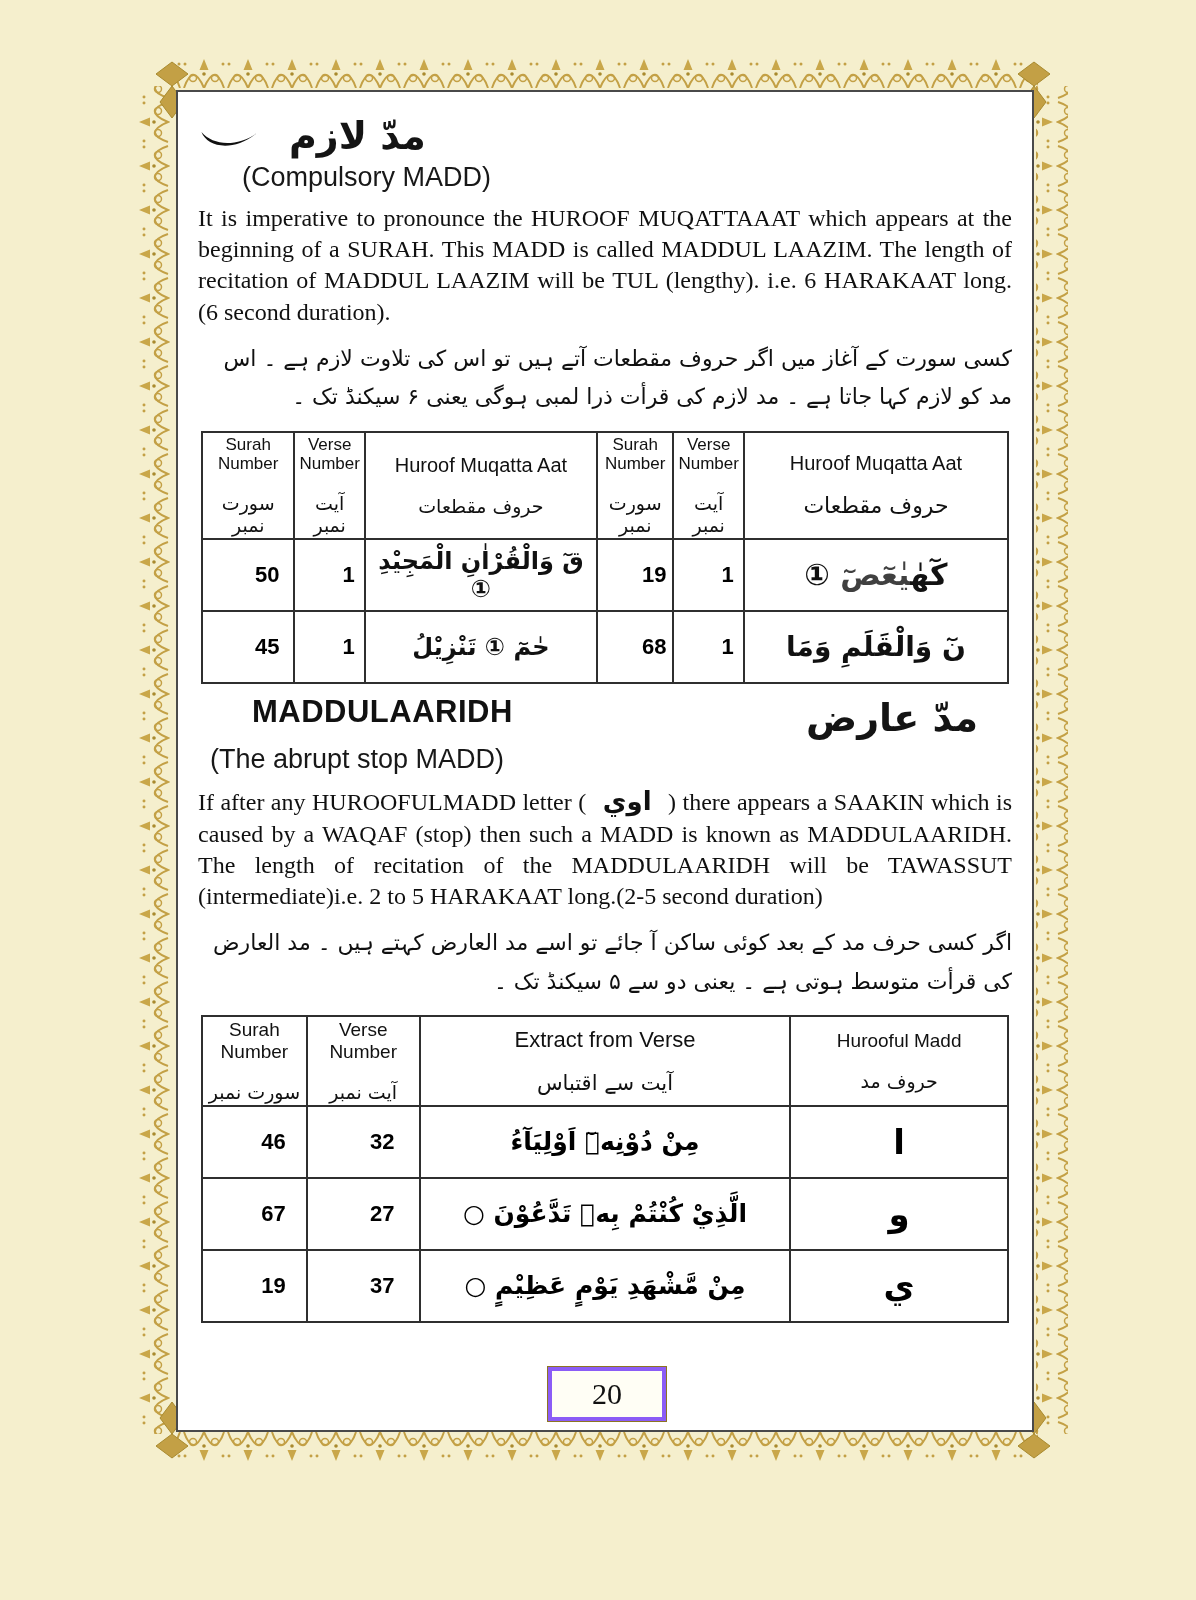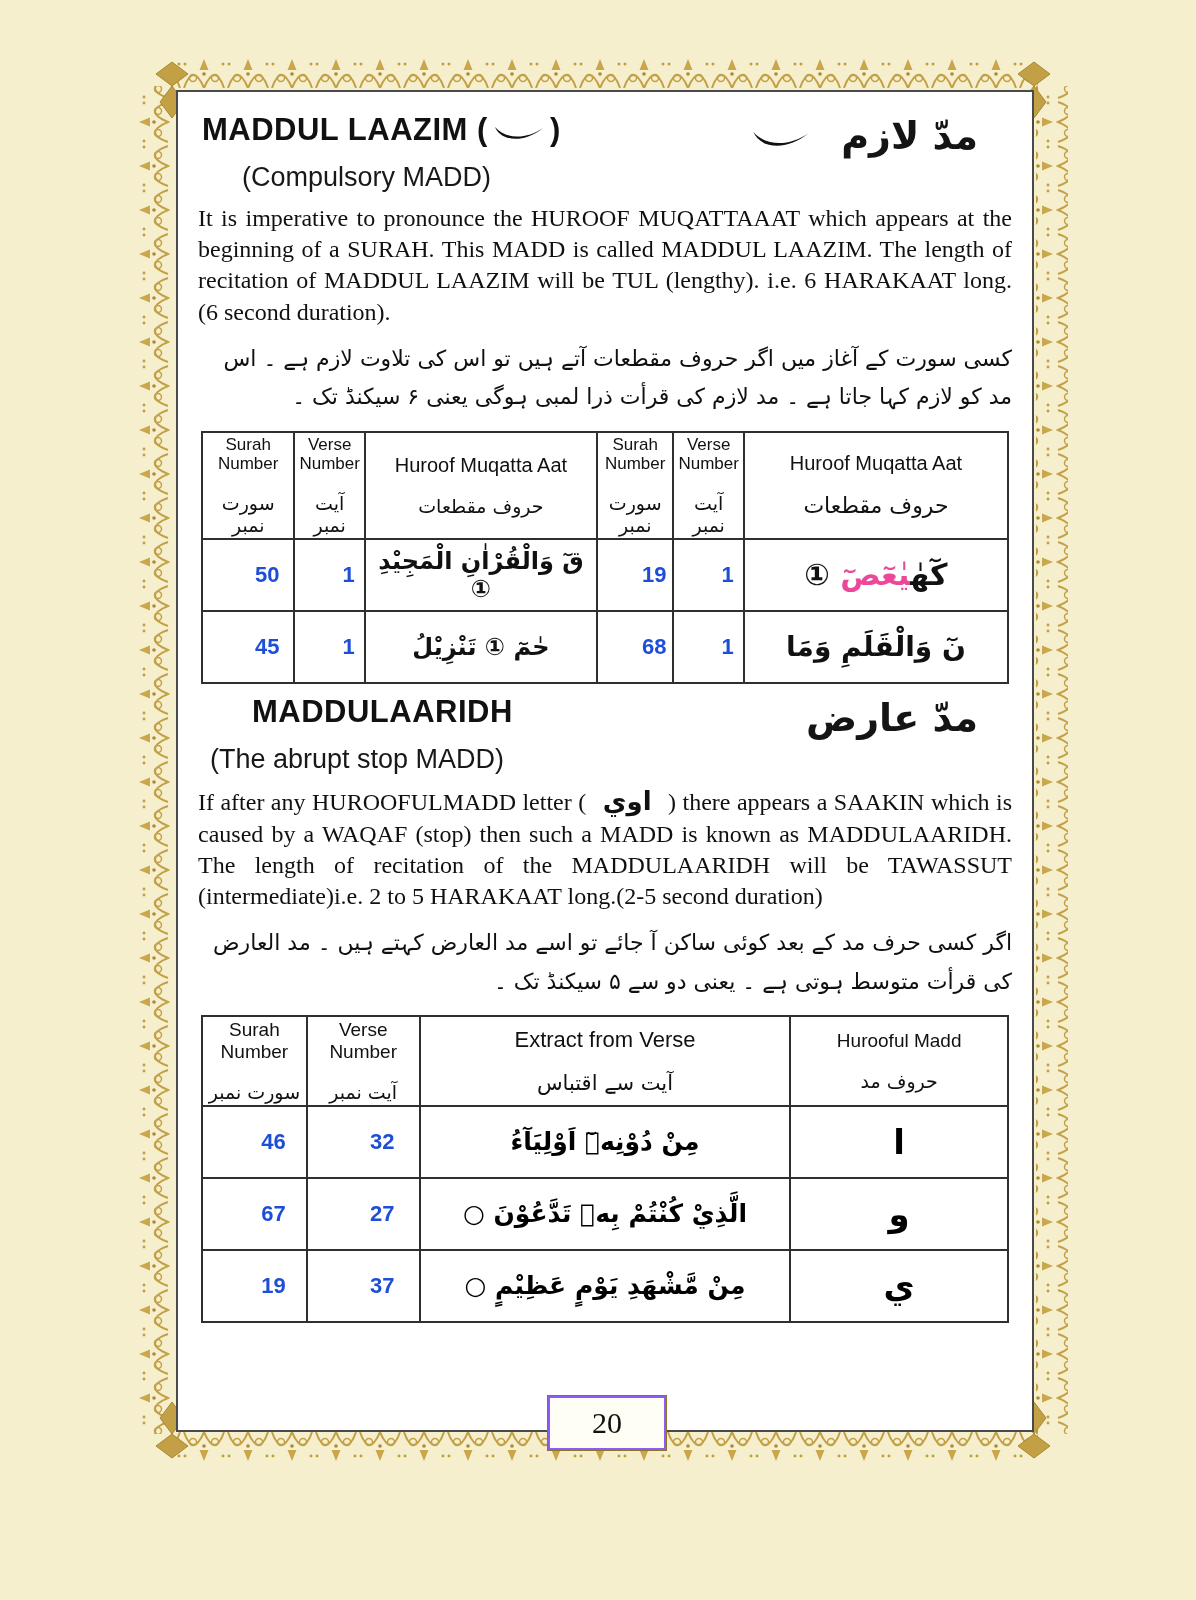--- a/index.html
+++ b/index.html
@@ -39,30 +39,30 @@
   .para-ur {
     direction:rtl; text-align:right; font-family:"DejaVu Sans", sans-serif;
     font-size:22px; color:#101010; line-height:1.75; margin:12px 2px 14px 2px;
   }
   table { width:calc(100% - 10px); margin:6px auto 10px auto; border-collapse:collapse; }
   th, td { border:2px solid #2f2f2f; text-align:center; vertical-align:middle; padding:2px 4px; }
   .h-en { font-family:"Liberation Sans", sans-serif; font-size:17px; font-weight:normal; color:#111; line-height:1.15; }
   .t2 .h-en { font-size:19px; }
   .h-ur { font-family:"DejaVu Sans", sans-serif; font-size:19px; color:#111; direction:rtl; margin-top:18px; }
   th { height:76px; font-weight:normal; }
-  td.num { font-family:"Liberation Sans", sans-serif; font-weight:bold; font-size:22px; color:#1d4ed8;padding-left:42px; }
+  td.num { font-family:"Liberation Sans", sans-serif; font-weight:bold; font-size:22px; color:#000000;padding-left:42px; }
   td.ar  { font-family:"DejaVu Sans", sans-serif; font-size:24px; font-weight:bold; direction:rtl; height:72px; }
   .t2 td.ar { font-size:25px; }
   td.letter { font-family:"DejaVu Sans", sans-serif; font-size:34px; font-weight:bold; direction:rtl; }
   .c-k { color:#111111; }
-  .c-b { color:#ec4899; }
+  .c-b { color:#404040; }
   .c-g { color:#7d9e3e; }
   .pageno-box {
-    position:absolute; left:548px; top:1396px; width:118px; height:54px;
-    background:#fffef5; border:2px solid #8b5cf6; outline:1px solid #8d7422;
+    position:absolute; left:548px; top:1367px; width:118px; height:54px;
+    background:#fffef5; border:4px solid #8b5cf6; outline:1px solid #8d7422;
     display:flex; align-items:center; justify-content:center;
   }
   .pageno { font-size:30px; color:#111; font-family:"Liberation Serif", serif; }
   .sec2 { margin-top:6px; }
 </style>
 </head>
 <body>
 
 <div class="page">
 
@@ -104,27 +104,20 @@
       <path d="M18,18 L34,6 L50,18 L34,30 Z M34,30 L22,46 L34,62 L46,46 Z"></path>
       <path d="M880,18 L896,6 L912,18 L896,30 Z M896,30 L884,46 L896,62 L908,46 Z"></path>
       <path d="M18,1390 L34,1378 L50,1390 L34,1402 Z M34,1378 L22,1362 L34,1346 L46,1362 Z"></path>
       <path d="M880,1390 L896,1378 L912,1390 L896,1402 Z M896,1378 L884,1362 L896,1346 L908,1362 Z"></path>
     </g>
   </svg>
 
   <div class="content">
 
     <div class="hdr-row">
-      <div class="title-en">
-        <span>MADDUL LAAZIM (</span>
-        <svg class="madd-swoosh" width="54" height="24" viewBox="0 0 54 24">
-          <path d="M3,6 C8,19 30,24 51,7 C34,19 13,18 3,6 Z" fill="#111"></path>
-        </svg>
-        <span>)</span>
-      </div>
       <div class="title-ar">
         <span>مدّ لازم</span>
         <svg class="madd-swoosh" width="62" height="28" viewBox="0 0 54 24">
           <path d="M3,6 C8,19 30,24 51,7 C34,19 13,18 3,6 Z" fill="#111"></path>
         </svg>
       </div>
     </div>
     <div class="subtitle">(Compulsory MADD)</div>
 
     <p class="para-en">It is imperative to pronounce the HUROOF MUQATTAAAT which appears at the beginning of a SURAH. This MADD is called MADDUL LAAZIM. The length of recitation of MADDUL LAAZIM will be TUL (lengthy). i.e.   6 HARAKAAT long. (6 second duration).</p>

